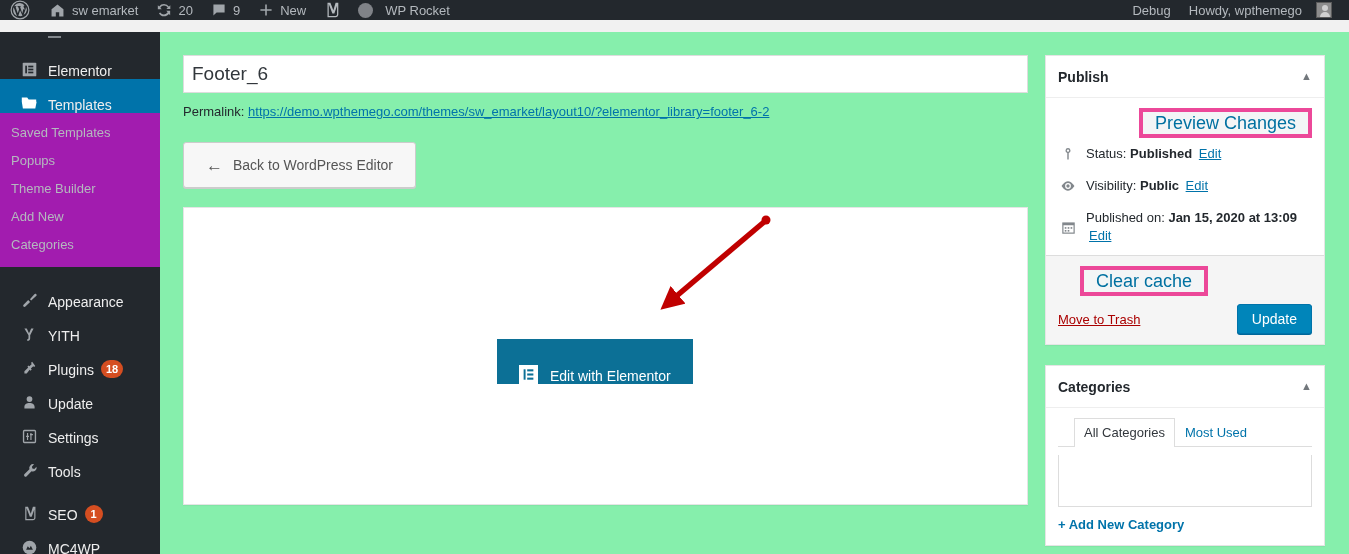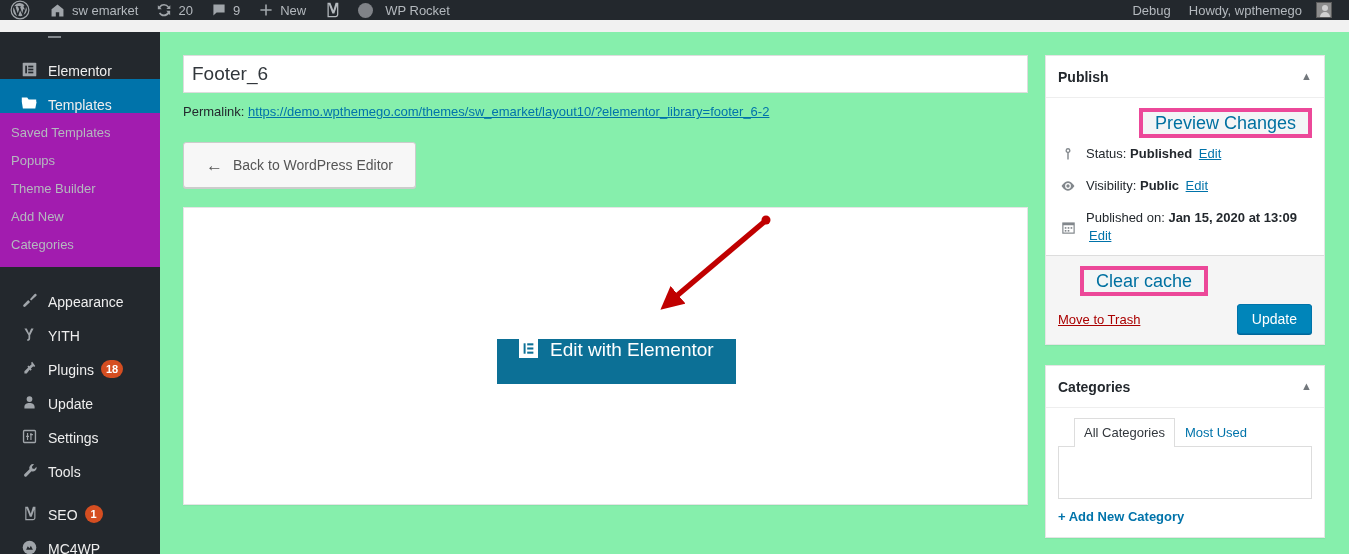--- a/index.html
+++ b/index.html
@@ -174,24 +174,24 @@
     margin-top: 19px;
     width: 845px; height: 298px;
     background: #fff;
     border: 1px solid #e5e5e5;
     box-shadow: 0 1px 1px rgba(0,0,0,.04);
     position: relative;
   }
   #edit-elementor-btn {
     position: absolute;
     left: 313px; top: 131px;
-    display: inline-flex; align-items: flex-start; gap: 12px;
+    display: inline-flex; align-items: flex-end; gap: 12px;
     height: 45px; padding: 0 22px;
     background: #0c7096;
-    color: #fff; font-size: 19px;
+    color: #fff; font-size: 14px;
     border: none; cursor: pointer;
     font-family: "Liberation Sans", sans-serif;
   }
   .el-logo {
     width: 19px; height: 19px;
     background: #fff;
     display: inline-flex; align-items: center; justify-content: center;
     flex: 0 0 19px;
   }
   .el-logo svg { display: block; }
@@ -288,21 +288,21 @@
     border-radius: 3px; cursor: pointer;
     box-shadow: 0 1px 0 #006799;
     font-family: "Liberation Sans", sans-serif;
     font-weight: 400;
   }
 
   
   .cat-tabs {
     display: flex; align-items: flex-end;
     border-bottom: 1px solid #ddd;
-    margin-bottom: 0;
+    margin-bottom: 8px;
     padding-left: 16px;
   }
   .cat-tab {
     padding: 5px 9px;
     font-size: 13px;
     color: #0073aa;
     border: 1px solid transparent;
     border-bottom: none;
     margin-bottom: -1px;
     cursor: pointer;

